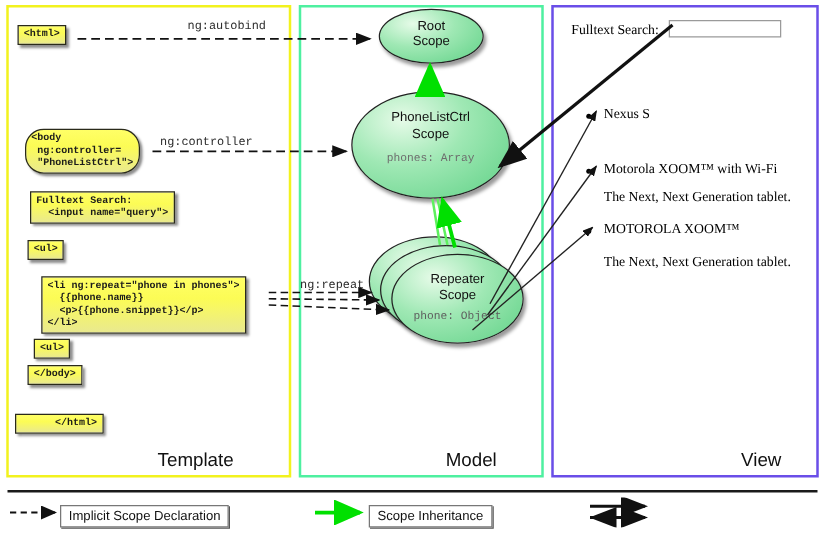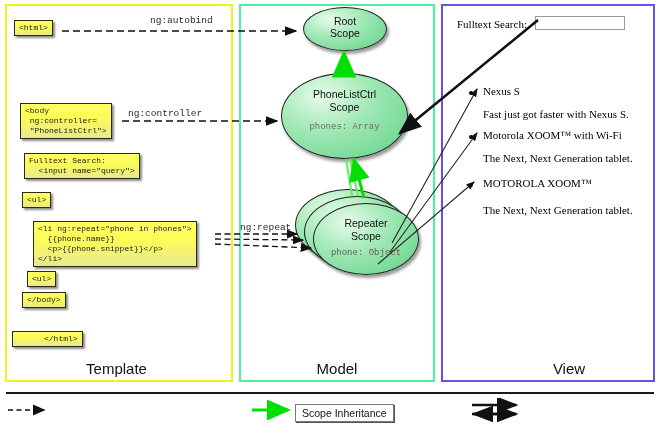--- a/index.html
+++ b/index.html
@@ -11,39 +11,39 @@
   #root{position:absolute;left:0;top:0;width:660px;height:435px;}
 
   
   .panel{position:absolute;background:#ffffff;box-sizing:border-box;}
   #panel-template{left:5px;  top:4px; width:228px; height:378px; border:2px solid #f2f21e;}
   #panel-model   {left:239px;top:4px; width:196px; height:378px; border:2px solid #4ef0a0;}
   #panel-view    {left:441px;top:4px; width:214px; height:378px; border:2px solid #6a4ee8;}
 
   .panel-label{
     position:absolute;width:100%;text-align:center;
-    font-size:15px;color:#111;font-family:"Liberation Sans", sans-serif;
+    font-size:15px;color:#111;font-family:"Liberation Sans", sans-serif;margin-left:40px;
   }
   #label-template{left:0;top:360px;}
   #label-model{left:239px;top:360px;width:196px;}
   #label-view{left:462px;top:360px;width:214px;}
   #label-template{width:233px;}
 
   
   .codebox{
     position:absolute;box-sizing:border-box;
     border:1px solid #2a2a1a;
     background:linear-gradient(180deg,#ffff66 0%,#fcfc55 38%,#e9e98f 100%);
     box-shadow:2px 2px 2px rgba(0,0,0,.45);
     font-family:"Liberation Mono","DejaVu Sans Mono",monospace;
     font-size:8px;line-height:10px;color:#1b1b1b;
-    padding:2px 4px;white-space:pre;
+    padding:2px 4px;white-space:pre;font-weight:bold;
   }
   #box-html    {left:14px; top:20px;  }
-  #box-body    {left:20px; top:103px; }
+  #box-body    {left:20px; top:103px;border-radius:15px; }
   #box-search  {left:24px; top:153px; }
   #box-ul1     {left:22px; top:192px; }
   #box-li      {left:33px; top:221px; }
   #box-ul2     {left:27px; top:271px; }
   #box-bodyend {left:22px; top:292px; }
   #box-htmlend {left:12px; top:331px;padding-left:31px; }
 
   
   .ellipse{
     position:absolute;border-radius:50%;
@@ -162,21 +162,20 @@
   </div>
 
   <div id="view-inner">
     <div id="fulltext-label">Fulltext Search:</div>
     <input id="search-input" type="text" value="" style="">
 
     <div class="vitem" id="vi1">
       <span class="bullet"></span>
       <span class="name">Nexus S</span>
     </div>
-    <div class="vdesc" id="vd1">Fast just got faster with Nexus S.</div>
 
     <div class="vitem" id="vi2">
       <span class="bullet"></span>
       <span class="name">Motorola XOOM™  with Wi-Fi</span>
     </div>
     <div class="vdesc" id="vd2">The Next, Next Generation tablet.</div>
 
     <div class="vitem" id="vi3">
       <span class="bullet"></span>
       <span class="name">MOTOROLA XOOM™</span>
@@ -226,20 +225,21 @@
     <div id="legend-rule"></div>
 
     <svg class="leg-art" style="left:6px;top:8px;width:44px;height:20px;" viewBox="0 0 44 20">
       <defs>
         <marker id="lh1" markerWidth="8" markerHeight="7" refX="7" refY="3.5" orient="auto">
           <polygon points="0 0, 8 3.5, 0 7" fill="#111"></polygon>
         </marker>
       </defs>
       <line x1="2" y1="10" x2="38" y2="10" stroke="#111" stroke-width="1.6" stroke-dasharray="5 3.5" marker-end="url(#lh1)"></line>
     </svg>
+    <div class="leg-box" id="leg-box1">Implicit Scope Declaration</div>
 
     <svg class="leg-art" style="left:250px;top:8px;width:46px;height:20px;" viewBox="0 0 46 20">
       <defs>
         <marker id="lh2" markerWidth="8" markerHeight="7" refX="7" refY="3.5" orient="auto">
           <polygon points="0 0, 8 3.5, 0 7" fill="#00e000"></polygon>
         </marker>
       </defs>
       <line x1="2" y1="10" x2="38" y2="10" stroke="#00e000" stroke-width="3" marker-end="url(#lh2)"></line>
     </svg>
     <div class="leg-box" id="leg-box2">Scope Inheritance</div>

